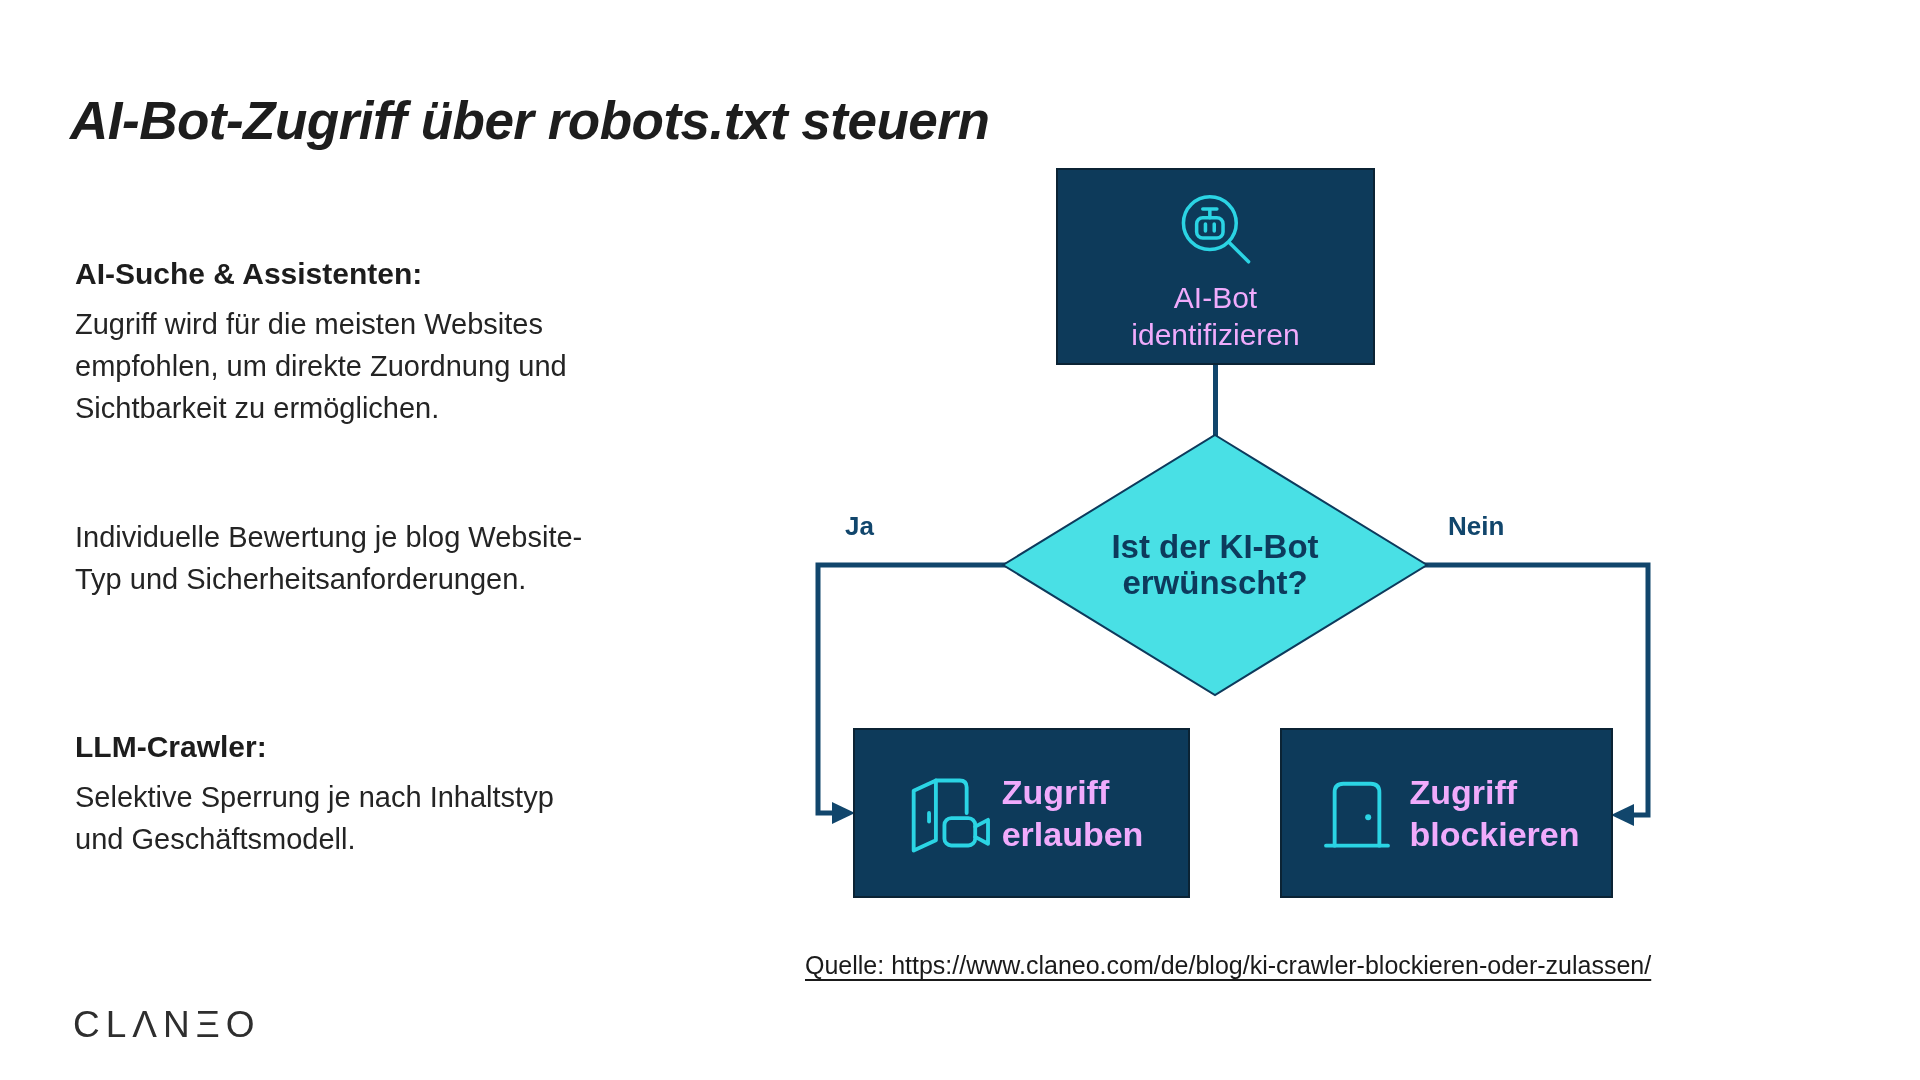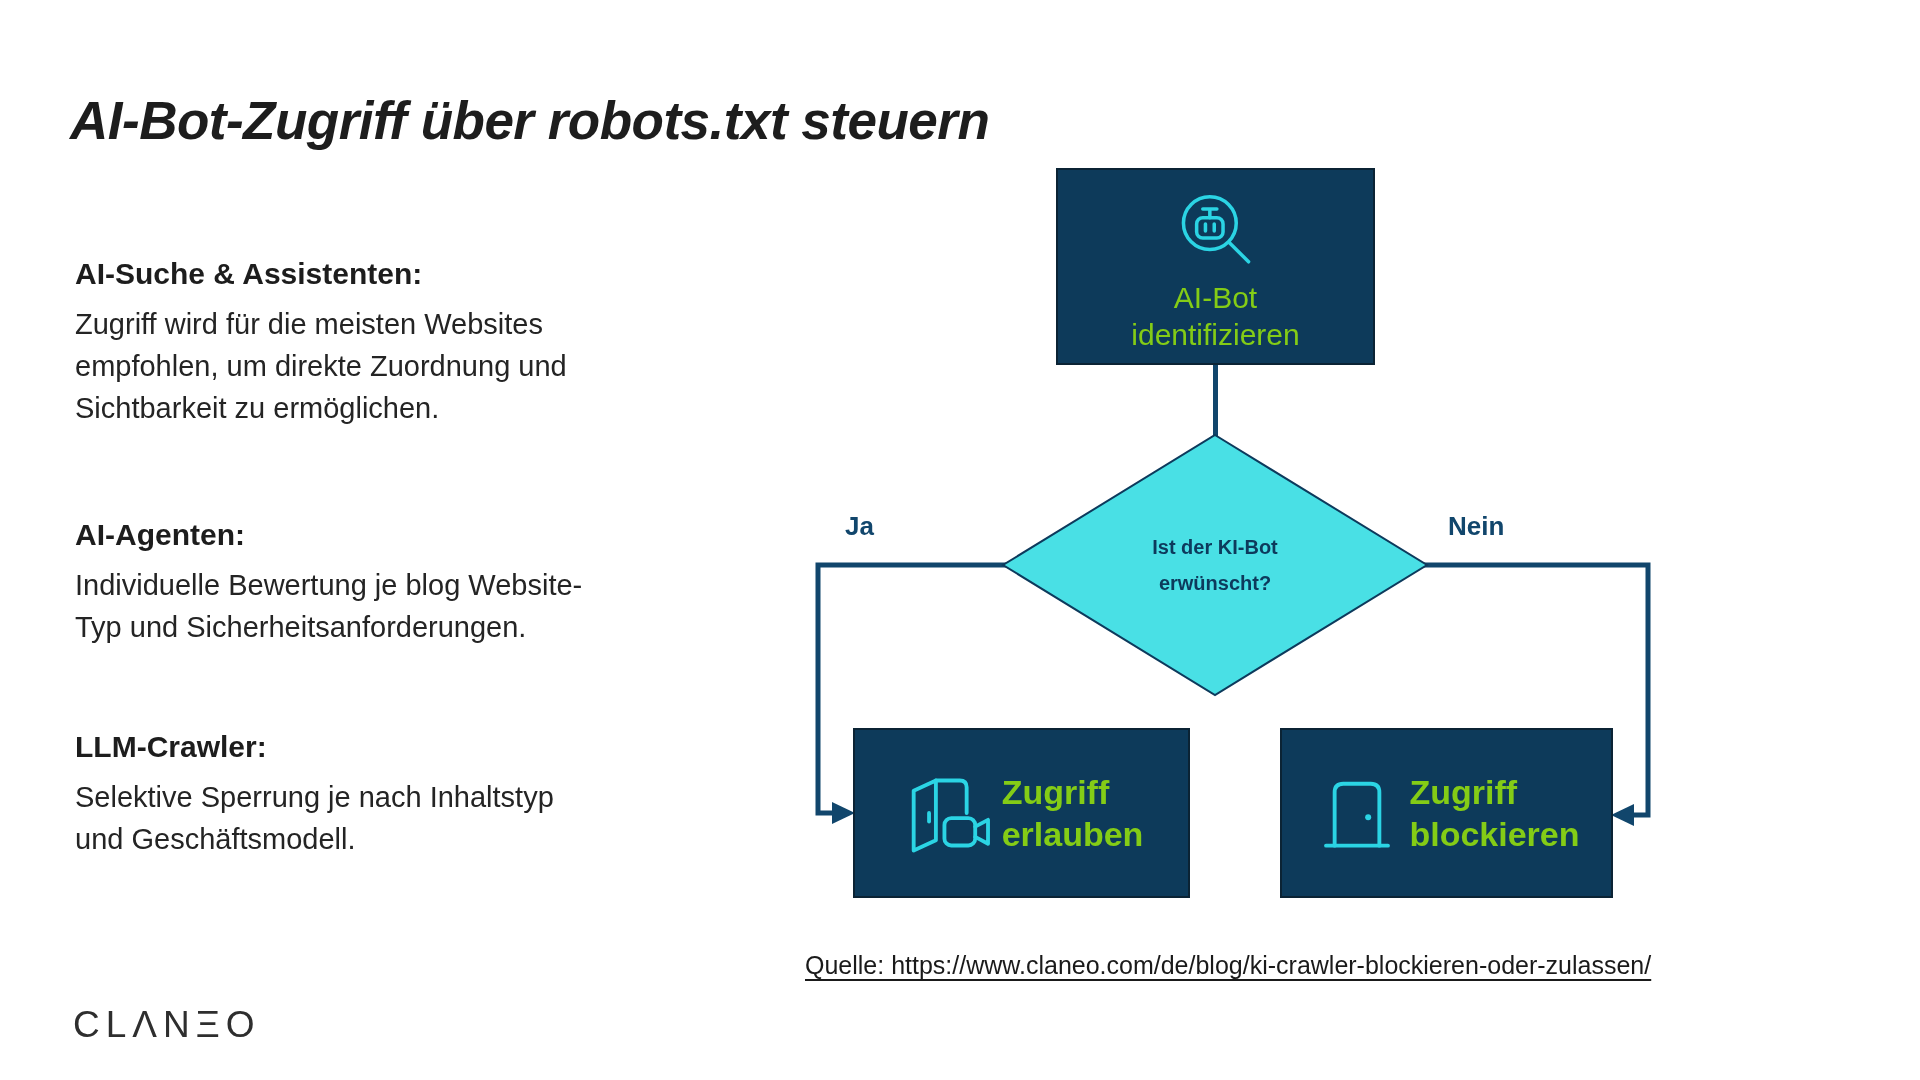--- a/index.html
+++ b/index.html
@@ -42,21 +42,21 @@
     fill:var(--diamond_fill,#49e0e5);
     stroke:var(--diamond_border,#0d3a5c);stroke-width:2;
   }
 
   
   .node{
     background:var(--navy_box,#0d3a5a);
     border:2px solid var(--box_border,#0b2334);
     box-sizing:border-box;
     display:flex;align-items:center;justify-content:center;
-    color:#84cc16;
+    color:#f0abfc;
   }
   .node .icon{color:var(--icon_cyan,#2bd4e4);display:block;line-height:0;}
   .start-node{
     left:1056px;top:168px;width:319px;height:197px;
     flex-direction:column;gap:4px;padding-top:6px;
   }
   .start-node .node-label{
     font-size:30px;line-height:37px;text-align:center;white-space:pre-line;
     font-weight:400;
   }
@@ -64,21 +64,21 @@
   .end-node .node-label{
     font-size:34px;line-height:42px;font-weight:700;white-space:pre-line;
     text-align:left;
   }
   .allow-node{left:853px;top:728px;width:337px;height:170px;}
   .block-node{left:1280px;top:728px;width:333px;height:170px;}
 
   
   .decision-text{
     left:1065px;top:529px;width:300px;text-align:center;
-    font-size:20px;font-weight:700;line-height:36px;
+    font-size:33px;font-weight:700;line-height:36px;
     color:var(--diamond_border,#0d3a5c);white-space:pre-line;
   }
 
   
   .branch-label{
     font-size:26px;font-weight:700;color:var(--line_navy,#11466c);
     text-align:left;
   }
   .yes-label{left:845px;top:511px;width:100px;}
   .no-label{left:1448px;top:511px;width:145px;}
@@ -101,21 +101,20 @@
 
 <h1 class="abs page-title">AI-Bot-Zugriff über robots.txt steuern</h1>
 
 <div id="block-1" class="abs info-block">
   <div class="heading">AI-Suche &amp; Assistenten:</div>
   <div class="body">Zugriff wird für die meisten Websites
 empfohlen, um direkte Zuordnung und
 Sichtbarkeit zu ermöglichen.</div>
 </div>
 <div id="block-2" class="abs info-block">
-  <div class="heading">AI-Agenten:</div>
   <div class="body">Individuelle Bewertung je blog Website-
 Typ und Sicherheitsanforderungen.</div>
 </div>
 <div id="block-3" class="abs info-block">
   <div class="heading">LLM-Crawler:</div>
   <div class="body">Selektive Sperrung je nach Inhaltstyp
 und Geschäftsmodell.</div>
 </div>
 
 <svg class="abs connectors" width="1920" height="1080" viewBox="0 0 1920 1080">

